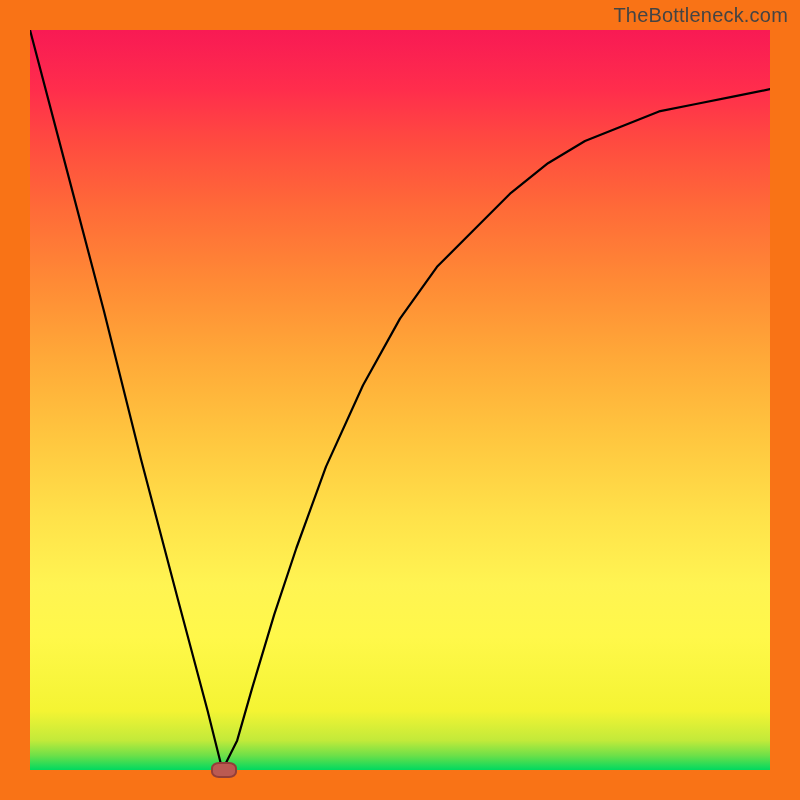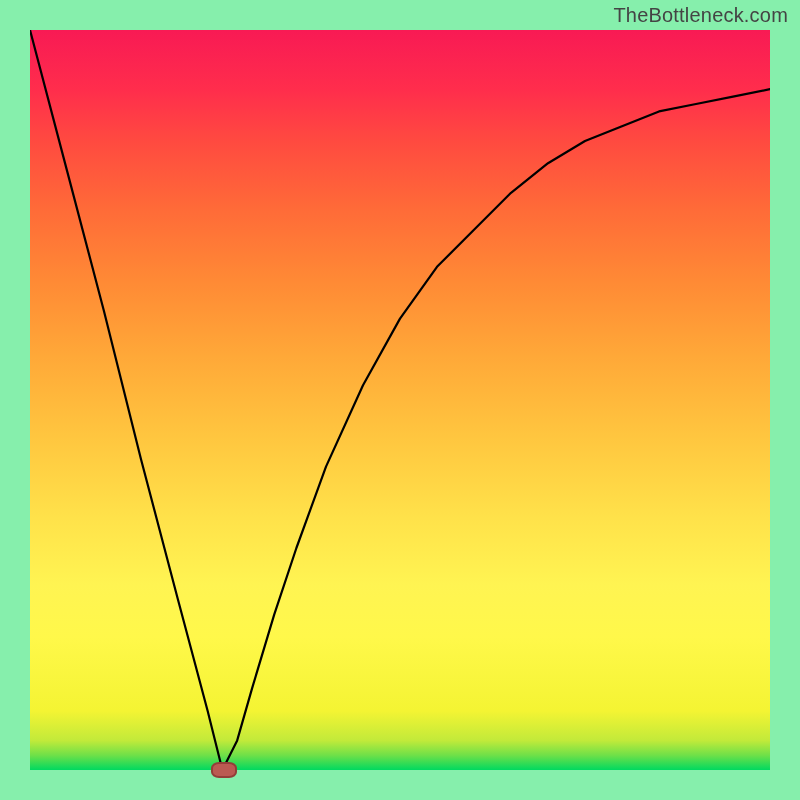--- a/index.html
+++ b/index.html
@@ -8,21 +8,21 @@
     width: 800px;
     height: 800px;
     background: #000;
     overflow: hidden;
     font-family: Arial, Helvetica, sans-serif;
   }
   .frame {
     position: relative;
     width: 800px;
     height: 800px;
-    background: #86efac;
+    background: #f97316;
   }
   .plot-area {
     position: absolute;
     left: 30px;
     top: 30px;
     width: 740px;
     height: 740px;
     
     background: linear-gradient(
       to top,

